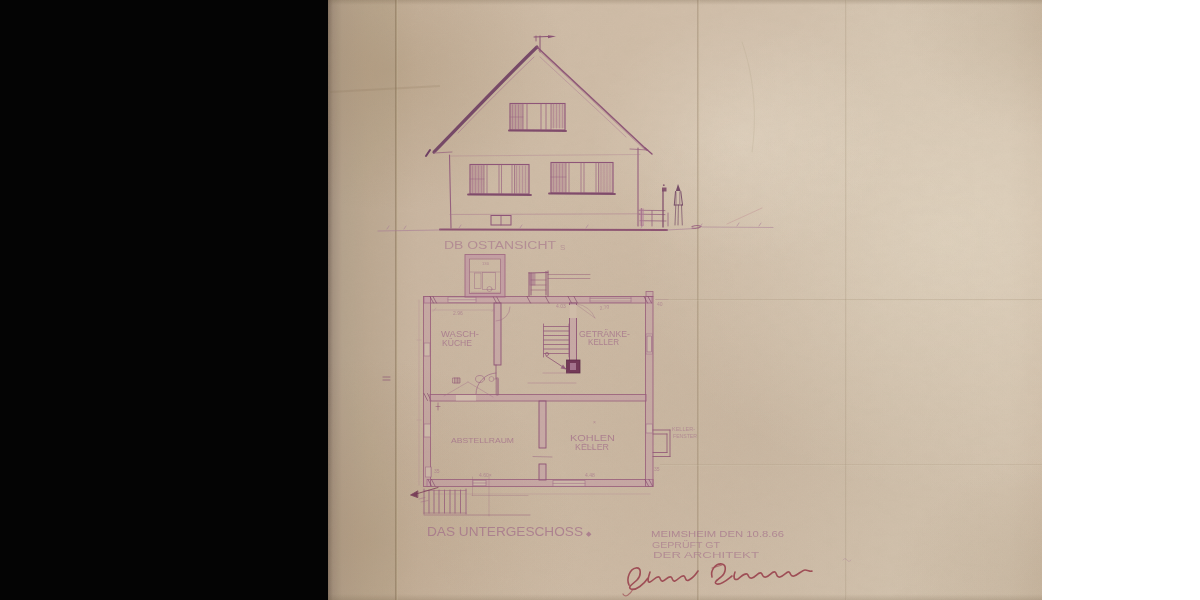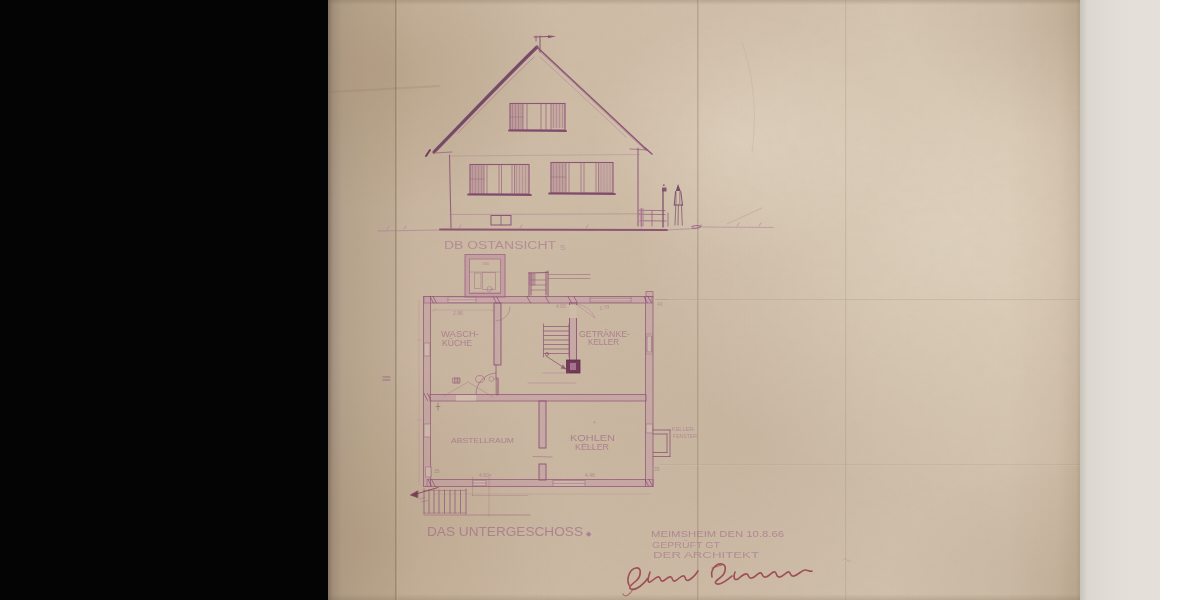--- a/index.html
+++ b/index.html
@@ -1,16 +1,16 @@
 <!DOCTYPE html>
 <html><head>
 <meta charset="utf-8">
 <style>
 html,body{margin:0;padding:0;background:#fff}
-.stage{position:relative;width:1160px;height:600px;overflow:hidden;font-family:"Liberation Sans",sans-serif}
+.stage{position:relative;width:1042px;height:600px;overflow:hidden;font-family:"Liberation Sans",sans-serif}
 .black{position:absolute;left:0;top:0;width:328px;height:600px;background:#040404}
 .gray{position:absolute;left:1080px;top:0;width:120px;height:600px;
   background:linear-gradient(90deg,#c8c3bb 0px,#dcd7cf 8px,#e3dfd8 40px,#e6e2db 119px);}
 .paper{position:absolute;left:328px;top:0;width:752px;height:600px;
   background:
     radial-gradient(ellipse 260px 200px at 60px 70px, rgba(150,125,90,0.28), rgba(150,125,90,0) 70%),
     radial-gradient(ellipse 220px 160px at 740px 20px, rgba(140,118,88,0.18), rgba(140,118,88,0) 75%),
     radial-gradient(ellipse 240px 180px at 740px 590px, rgba(140,118,88,0.20), rgba(140,118,88,0) 75%),
     radial-gradient(ellipse 200px 170px at 412px 140px, rgba(255,250,235,0.22), rgba(255,250,235,0) 75%),
     radial-gradient(ellipse 300px 260px at 40px 540px, rgba(150,122,88,0.22), rgba(150,122,88,0) 70%),

